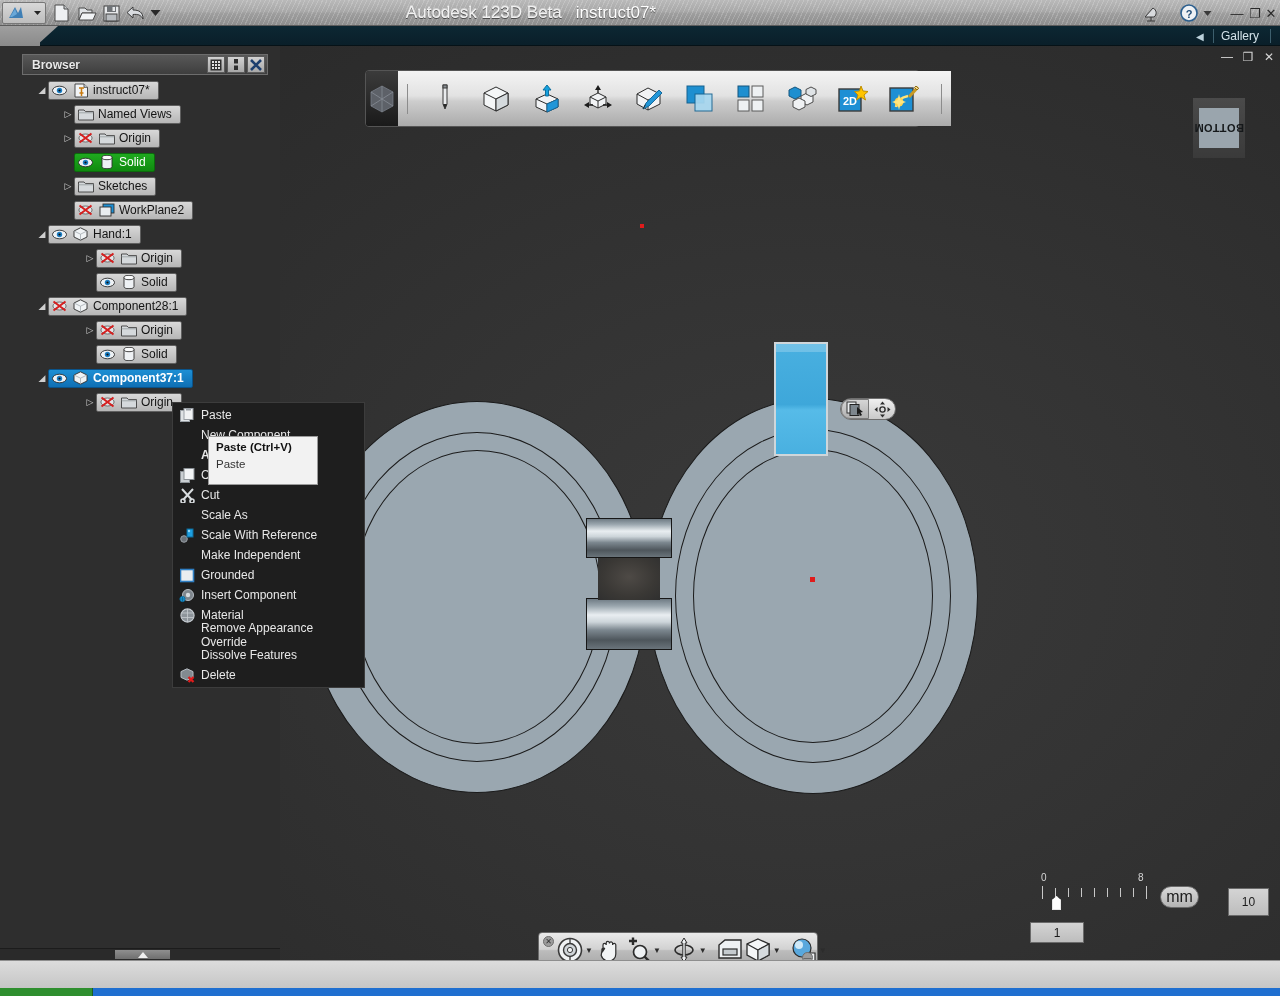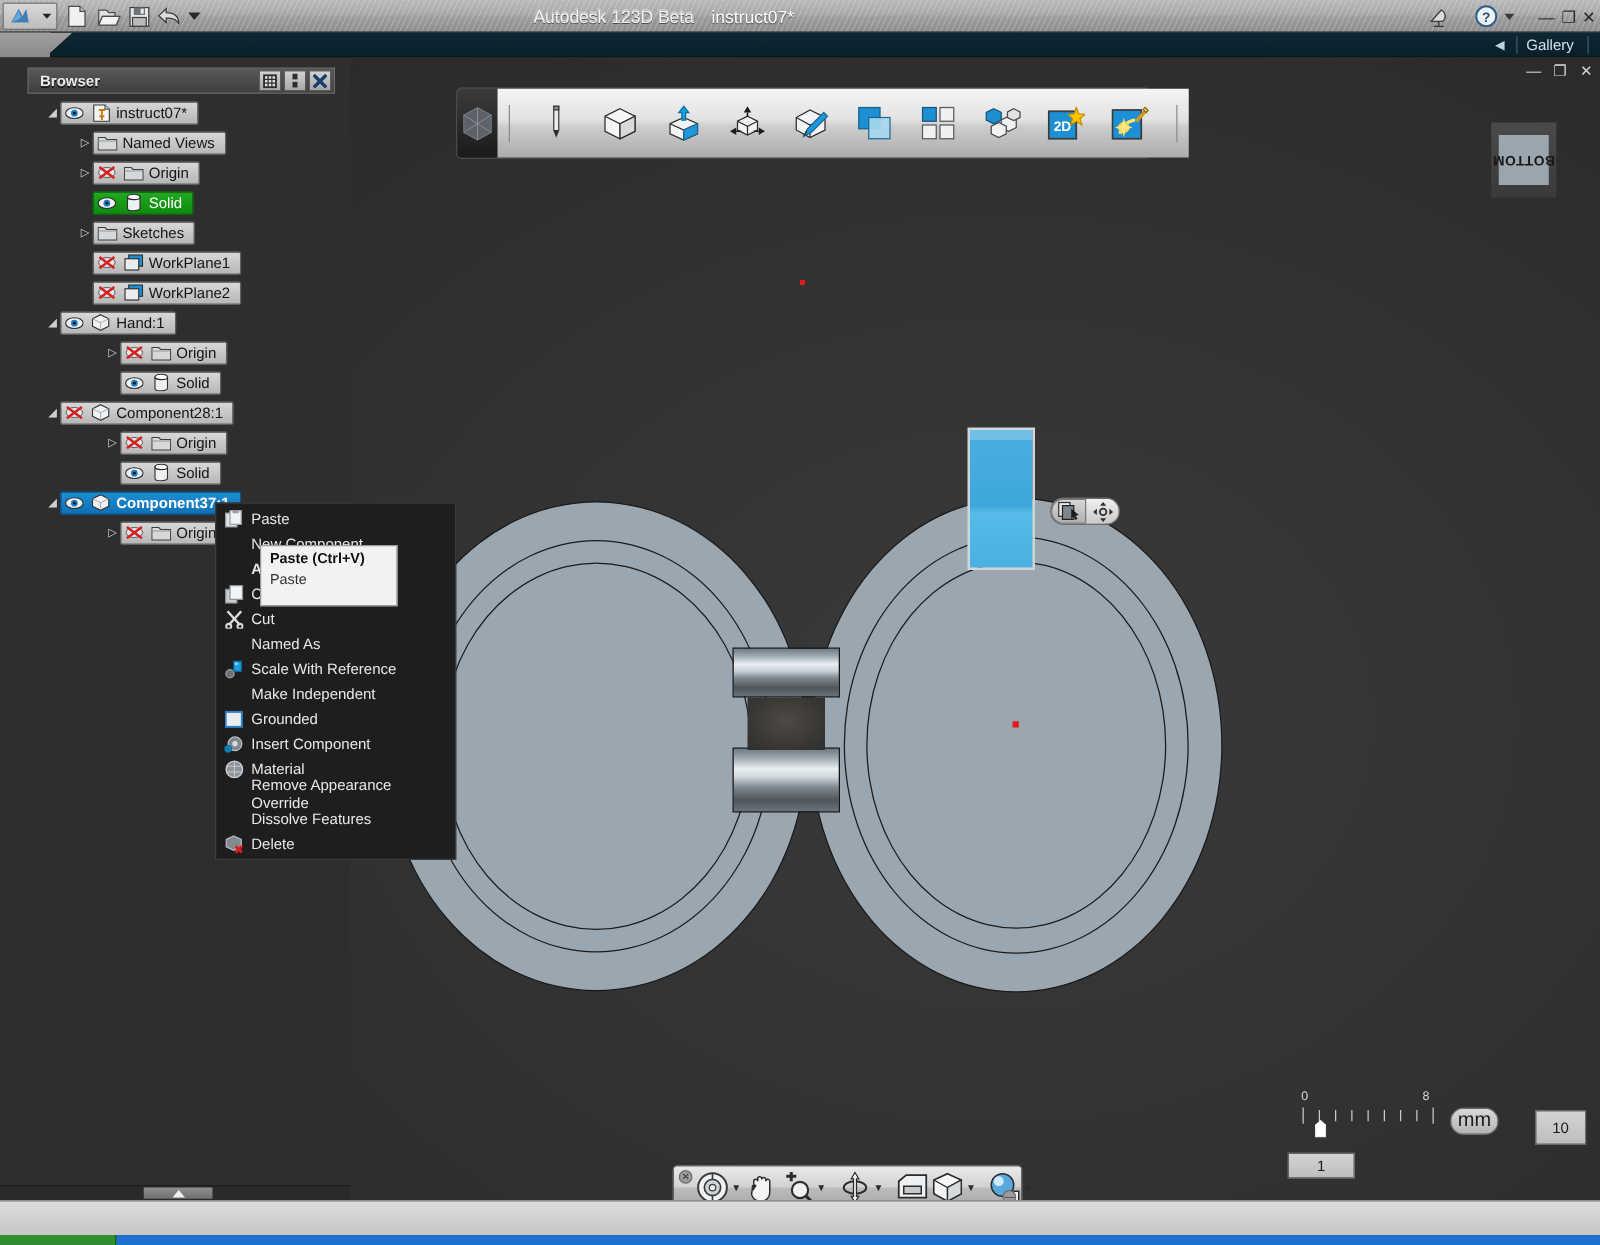--- a/index.html
+++ b/index.html
@@ -27,21 +27,21 @@
     border:1px solid #777; border-radius:2px;
     display:flex; align-items:center; justify-content:space-around;
   }
   .tb-btn{
     position:absolute; top:3px; width:22px; height:20px;
     display:flex; align-items:center; justify-content:center;
   }
   #app-title{
     position:absolute; left:0; top:0; width:1062px; height:26px;
     display:flex; align-items:center; justify-content:center; gap:14px;
-    font-size:14px; color:#f2f2f2; text-shadow:0 1px 0 #4d4d4d,0 -1px 0 #cfcfcf;
+    font-size:17px; color:#f2f2f2; text-shadow:0 1px 0 #4d4d4d,0 -1px 0 #cfcfcf;
     pointer-events:none;
   }
   #app-title span{ color:#ffffff; text-shadow:0 1px 1px rgba(0,0,0,.55); }
   .win-ctl{
     position:absolute; top:4px; width:18px;height:18px;
     display:flex;align-items:center;justify-content:center;
     color:#2a2a2a; font-size:13px;
   }
 
   
@@ -662,38 +662,20 @@
               <ellipse cx="7.5" cy="6" rx="6.6" ry="4" fill="#e3e7ea" stroke="#555" stroke-width="0.8"></ellipse>
               <path d="M1.5 1.5 L13.5 10.5 M13.5 1.5 L1.5 10.5" stroke="#d61f1f" stroke-width="2"></path>
             </svg>
           </span>
           <span class="ticon">
             <svg width="16" height="14" viewBox="0 0 16 14">
               <rect x="4" y="1" width="11" height="9" fill="#1d8fd4" stroke="#2e2e2e" stroke-width="0.9"></rect>
               <rect x="1" y="4" width="11" height="9" fill="#e9edf0" stroke="#2e2e2e" stroke-width="0.9"></rect>
             </svg>
           </span>
-          <span>WorkPlane1</span>
-        </div>
-      </div>
-      <div class="trow" style="padding-left: 40px;">
-        <div class="tarrow"></div>
-        <div class="tnode">
-          <span class="ticon">
-            <svg width="15" height="12" viewBox="0 0 15 12">
-              <ellipse cx="7.5" cy="6" rx="6.6" ry="4" fill="#e3e7ea" stroke="#555" stroke-width="0.8"></ellipse>
-              <path d="M1.5 1.5 L13.5 10.5 M13.5 1.5 L1.5 10.5" stroke="#d61f1f" stroke-width="2"></path>
-            </svg>
-          </span>
-          <span class="ticon">
-            <svg width="16" height="14" viewBox="0 0 16 14">
-              <rect x="4" y="1" width="11" height="9" fill="#1d8fd4" stroke="#2e2e2e" stroke-width="0.9"></rect>
-              <rect x="1" y="4" width="11" height="9" fill="#e9edf0" stroke="#2e2e2e" stroke-width="0.9"></rect>
-            </svg>
-          </span>
           <span>WorkPlane2</span>
         </div>
       </div>
       <div class="trow" style="padding-left: 14px;">
         <div class="tarrow">◢</div>
         <div class="tnode">
           <span class="ticon">
             <svg width="15" height="11" viewBox="0 0 15 11">
               <ellipse cx="7.5" cy="5.5" rx="7" ry="4.3" fill="#eef2f5" stroke="#2b2b2b" stroke-width="0.9"></ellipse>
               <circle cx="7.5" cy="5.5" r="2.7" fill="#1d7fc4"></circle>
@@ -873,21 +855,21 @@
           <svg width="15" height="15" viewBox="0 0 15 15">
             <path d="M2 1 L12 12 M13 1 L3 12" stroke="#d8dcdf" stroke-width="2"></path>
             <circle cx="3" cy="13" r="2" fill="none" stroke="#d8dcdf" stroke-width="1.6"></circle>
             <circle cx="12" cy="13" r="2" fill="none" stroke="#d8dcdf" stroke-width="1.6"></circle>
           </svg>
         </span>
         <span>Cut</span>
       </div>
       <div class="cmi">
         <span class="cicon"></span>
-        <span>Named As</span>
+        <span>Scale As</span>
       </div>
       <div class="cmi">
         <span class="cicon">
           <svg width="15" height="15" viewBox="0 0 15 15">
             <circle cx="4" cy="11" r="3.3" fill="#6b7177" stroke="#9aa0a6"></circle>
             <rect x="7" y="1" width="6" height="8" fill="#1d9ee0" stroke="#0d6c9c"></rect>
             <circle cx="9" cy="3" r="1.2" fill="#8fd8f7"></circle>
           </svg>
         </span>
         <span>Scale With Reference</span>

